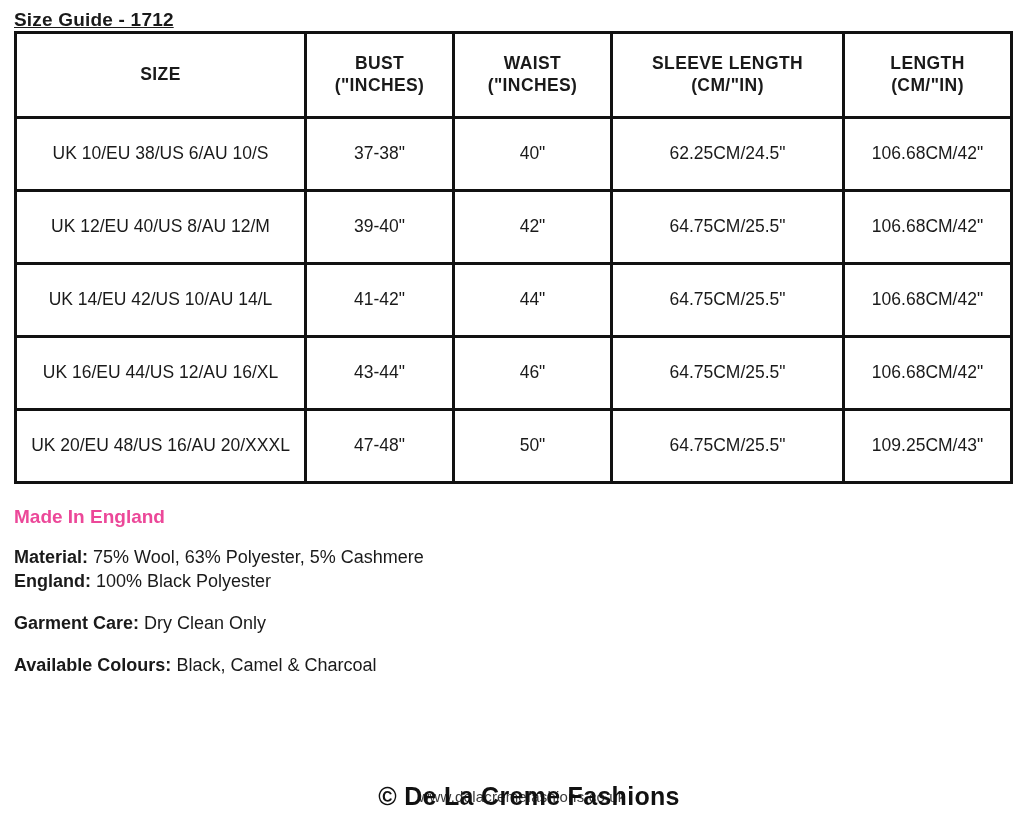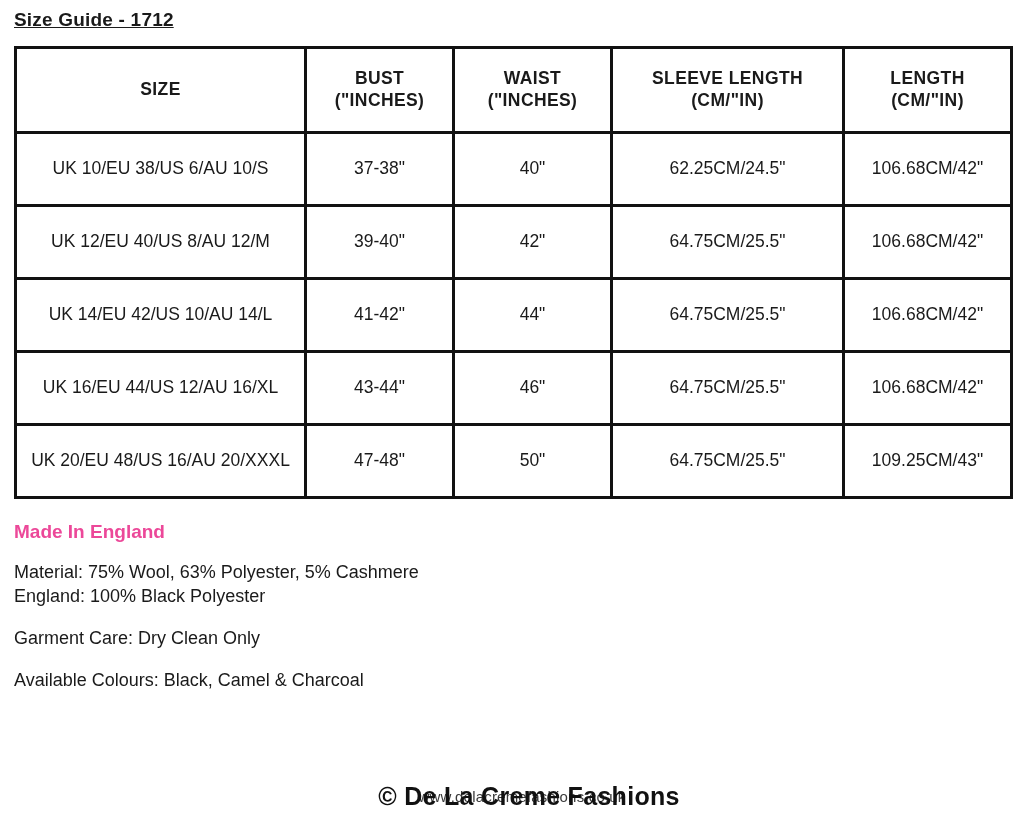--- a/index.html
+++ b/index.html
@@ -25,21 +25,20 @@
   .guide-title {
     font-size: 19px;
     font-weight: bold;
     color: #1a1a1a;
     text-decoration: underline;
     padding-top: 9px;
     padding-left: 0px;
     letter-spacing: 0.2px;
   }
   table.size-table {
-    margin-top: 15px;
     border-collapse: collapse;
     width: 996px;
     table-layout: fixed;
   }
   table.size-table td, table.size-table th {
     border: 3px solid #111111;
     text-align: center;
     vertical-align: middle;
     font-size: 17.5px;
     color: #1a1a1a;
@@ -72,21 +71,21 @@
     font-weight: bold;
     color: #ec4899;
     margin-bottom: 19px;
   }
   .note-line {
     font-size: 18px;
     color: #1a1a1a;
     margin-bottom: 3px;
   }
   .note-line .lbl {
-    font-weight: normal;
+    font-weight: bold;
     text-align: center;
   }
   .note-gap {
     margin-top: 21px;
   }
   .watermark {
     position: absolute;
     left: 0;
     right: 0;
     bottom: 8px;

